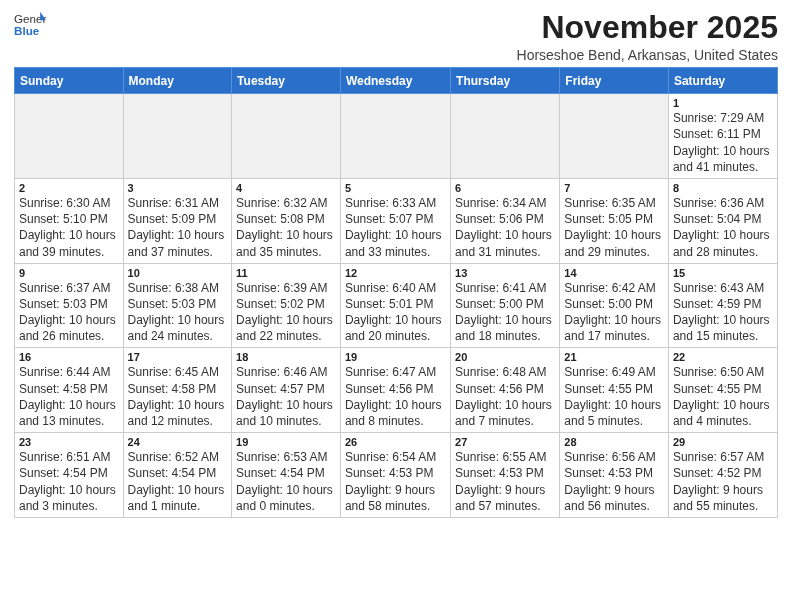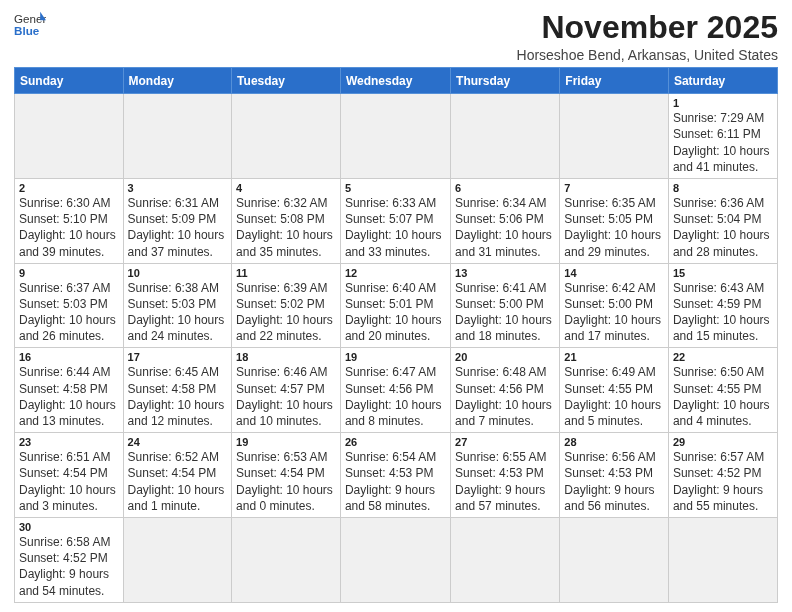--- a/index.html
+++ b/index.html
@@ -334,30 +334,15 @@
 and 56 minutes.</div>
           </td>
           <td>
             <span class="day-num">29</span>
             <div class="day-info">Sunrise: 6:57 AM
 Sunset: 4:52 PM
 Daylight: 9 hours
 and 55 minutes.</div>
           </td>
         </tr>
-        <tr class="last-row">
-          <td>
-            <span class="day-num">30</span>
-            <div class="day-info">Sunrise: 6:58 AM
-Sunset: 4:52 PM
-Daylight: 9 hours
-and 54 minutes.</div>
-          </td>
-          <td class="empty"></td>
-          <td class="empty"></td>
-          <td class="empty"></td>
-          <td class="empty"></td>
-          <td class="empty"></td>
-          <td class="empty"></td>
-        </tr>
       </tbody>
   </table>
 </div>
 
 </body></html>

